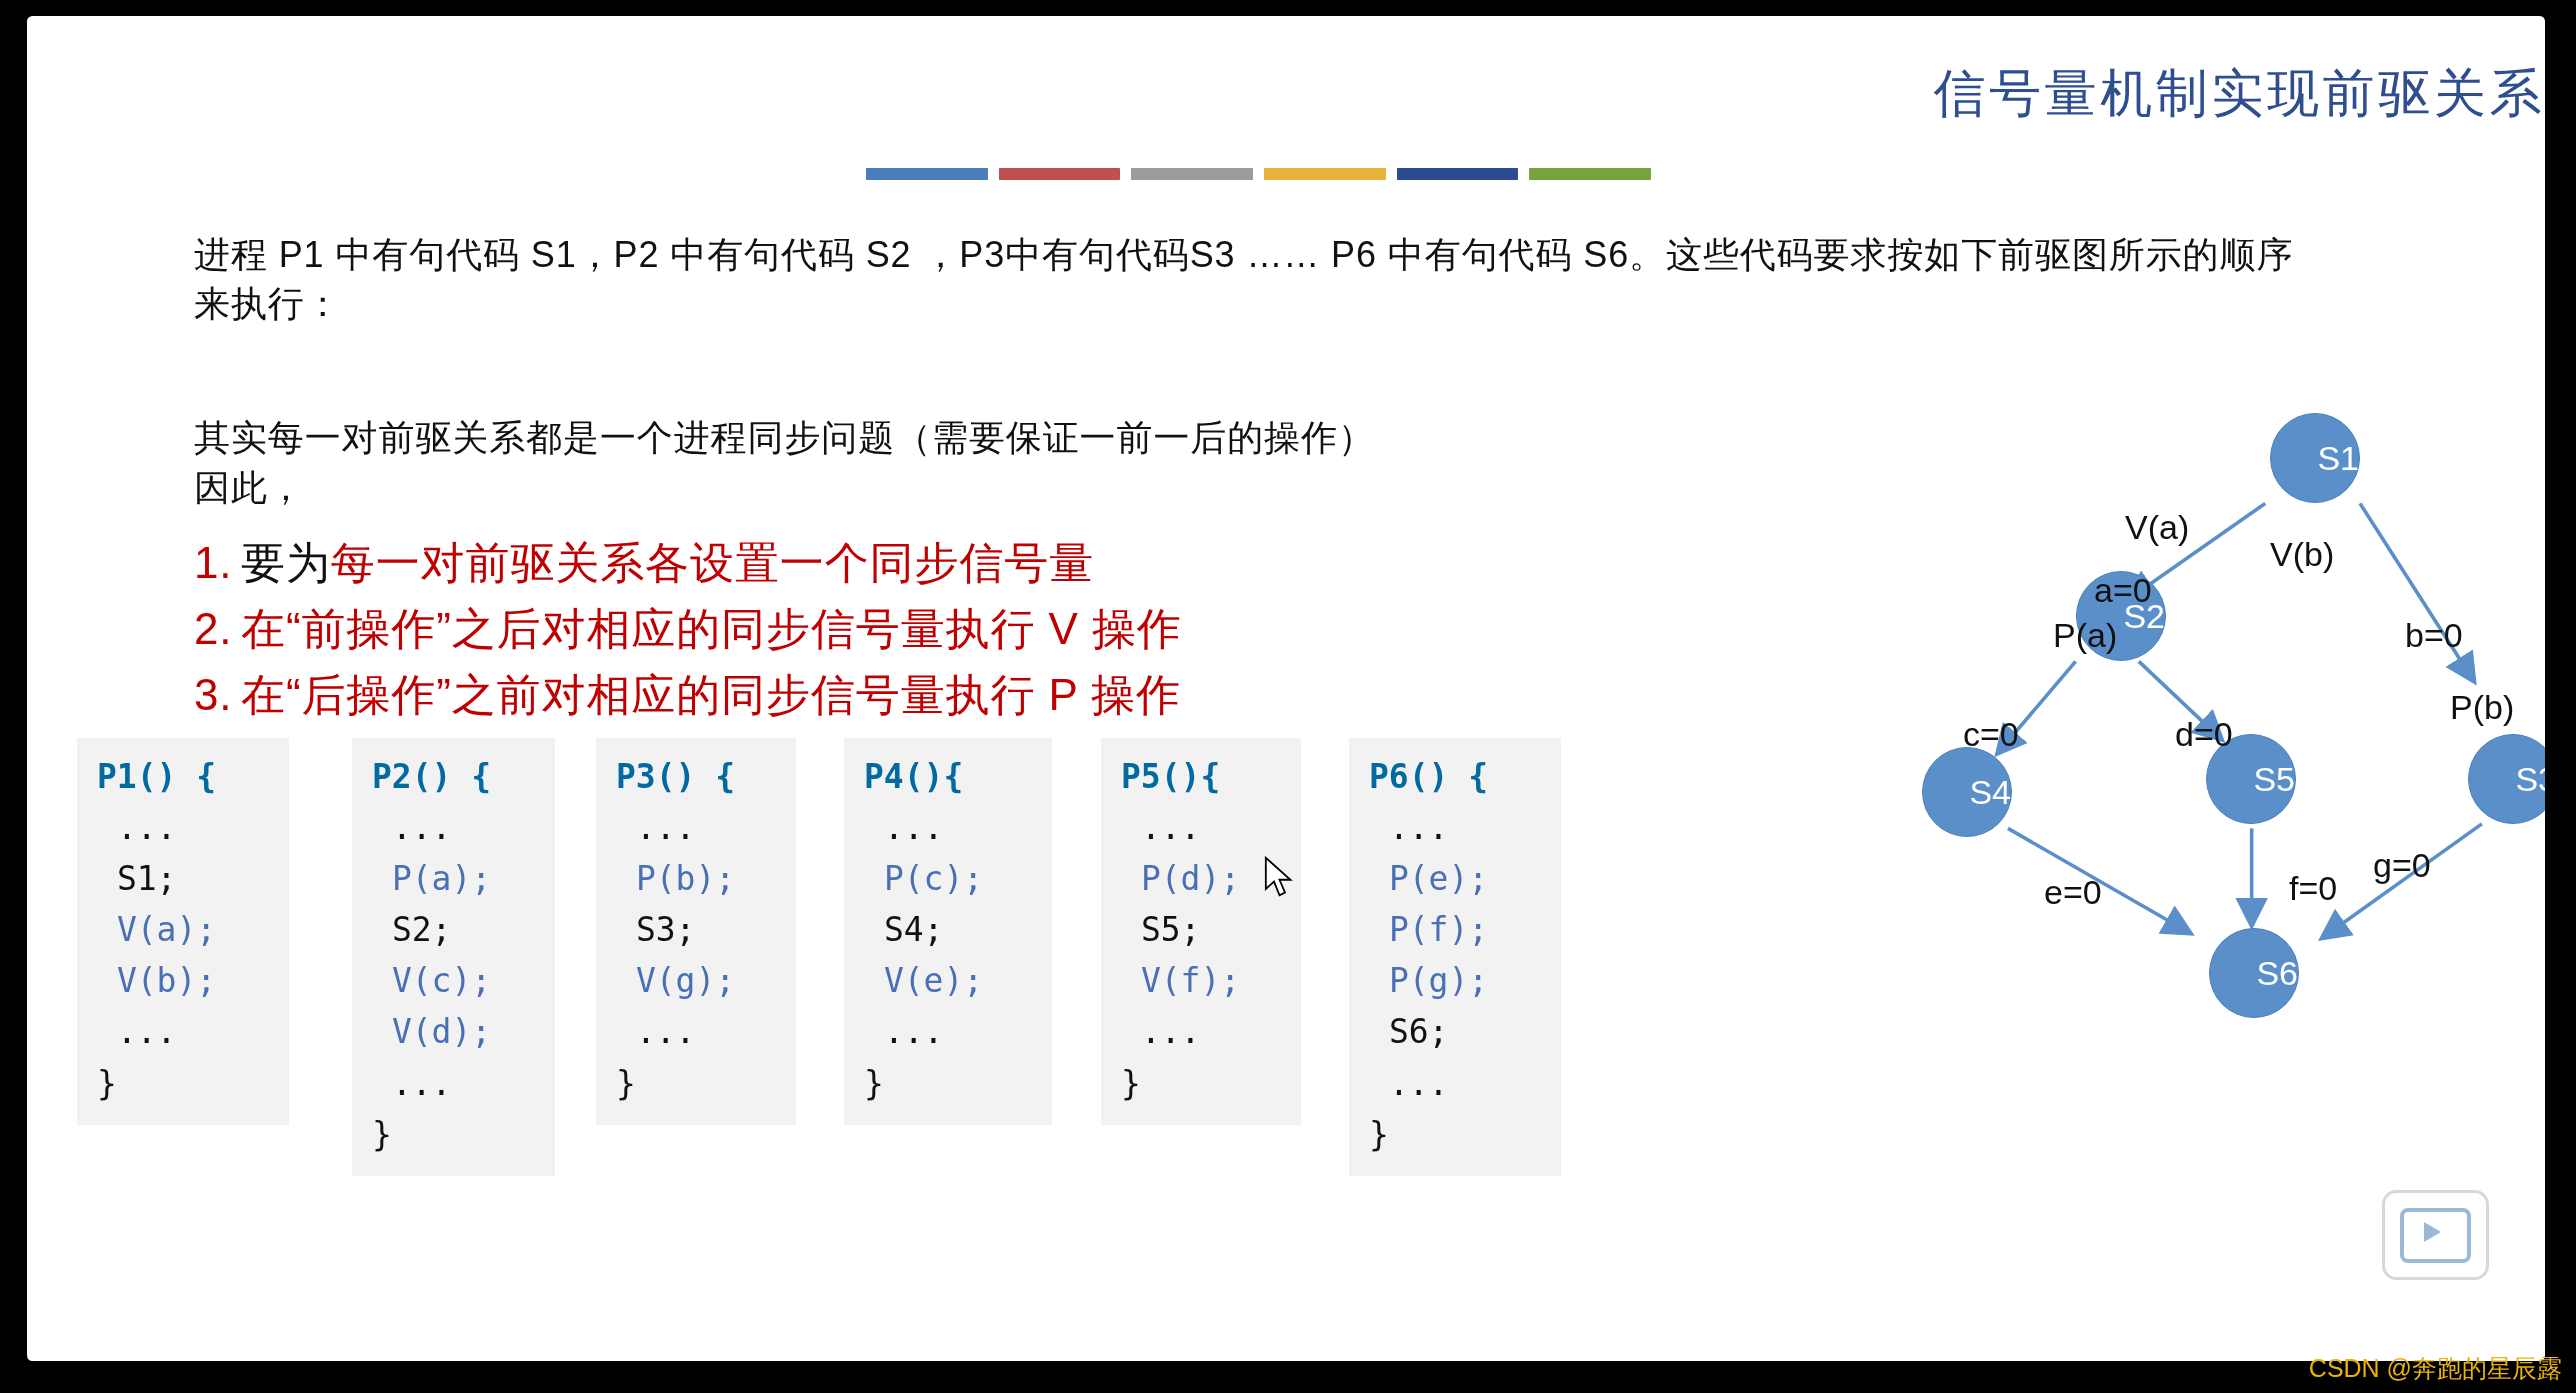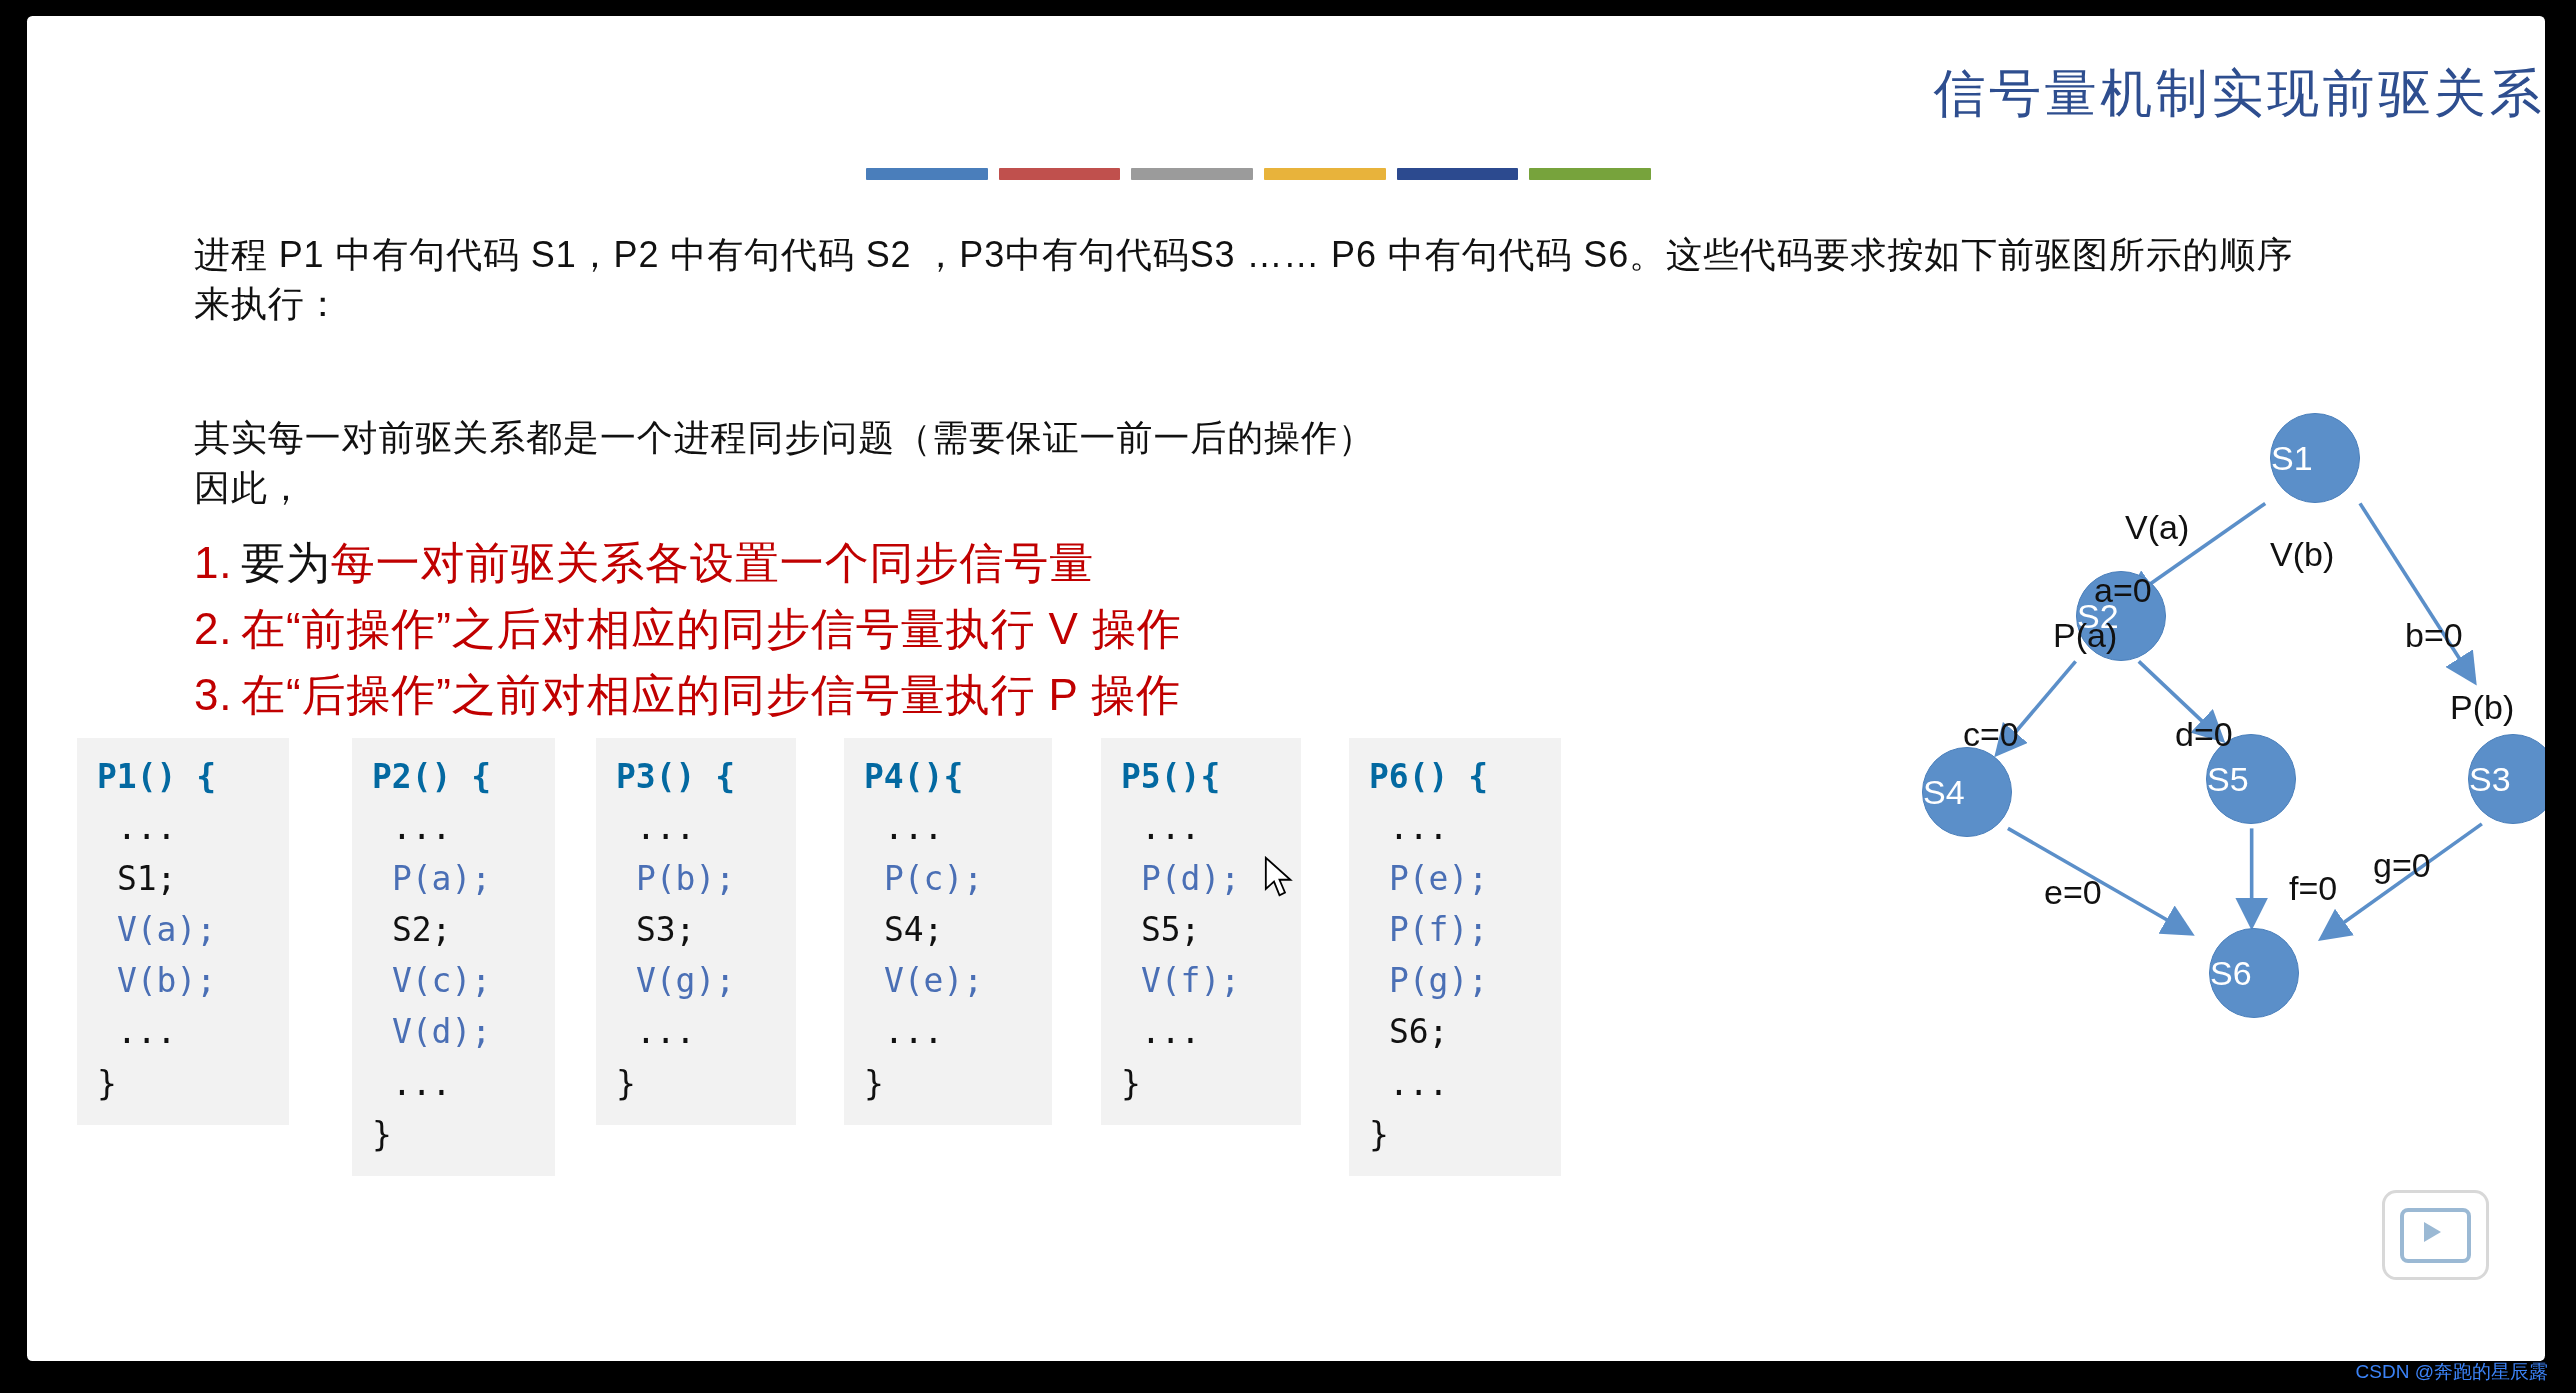--- a/index.html
+++ b/index.html
@@ -120,21 +120,21 @@
     position: absolute;
     width: 90px;
     height: 90px;
     border-radius: 50%;
     background: #5b8fc9;
     border: 1.8px solid #4a7fbb;
     color: #ffffff;
     font-size: 34px;
     display: flex;
     align-items: center;
-    justify-content: flex-start;
+    justify-content: flex-end;
     font-family: "Liberation Sans", sans-serif;
     box-sizing: border-box;
   }
   .glabel {
     position: absolute;
     font-size: 34px;
     color: #111;
     font-family: "Liberation Sans", sans-serif;
     white-space: nowrap;
   }
@@ -182,24 +182,24 @@
     content: "";
     position: absolute;
     left: 20px;
     top: 10px;
     border-left: 17px solid #9bb9d4;
     border-top: 10px solid transparent;
     border-bottom: 10px solid transparent;
   }
   .csdn {
     position: absolute;
-    right: 28px;
+    right: 14px;
     bottom: 9px;
-    color: #3b82f6;
-    font-size: 19px;
+    color: #eab308;
+    font-size: 25px;
     font-family: "Liberation Sans", sans-serif;
   }
   .cursor {
     position: absolute;
     left: 1264px;
     top: 856px;
     width: 0;
     height: 0;
   }
   .cursor svg { display: block; }

